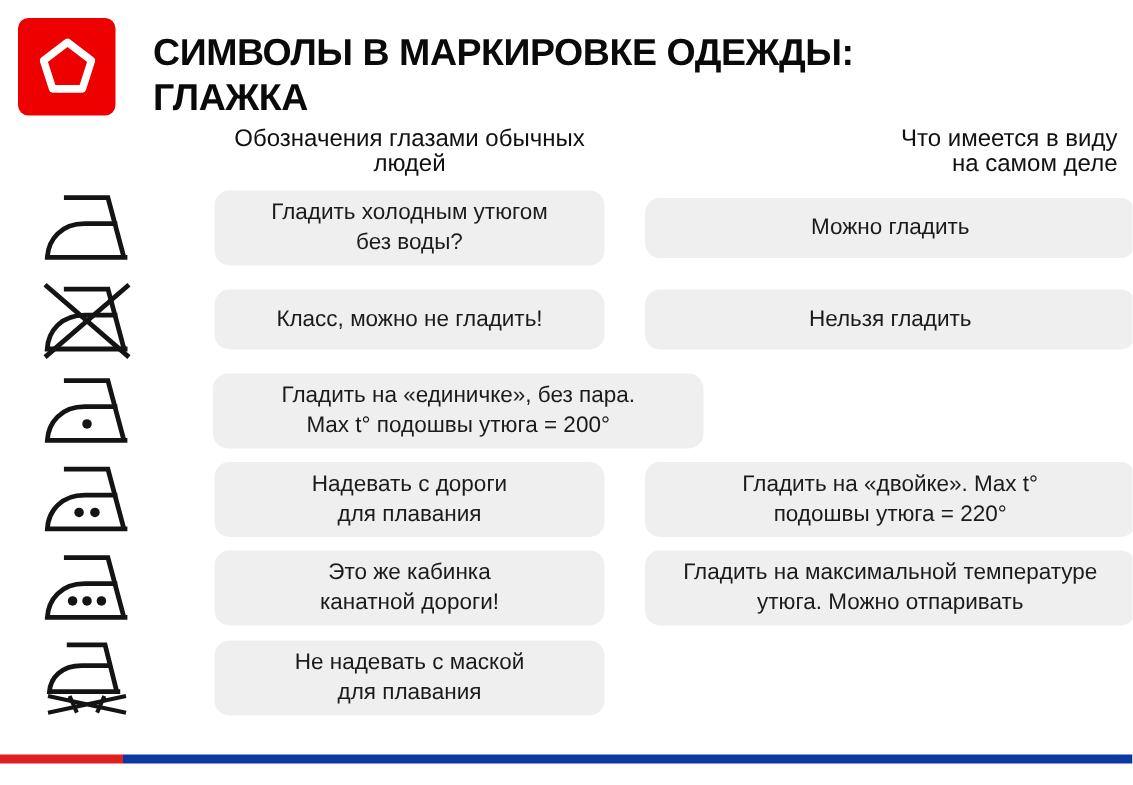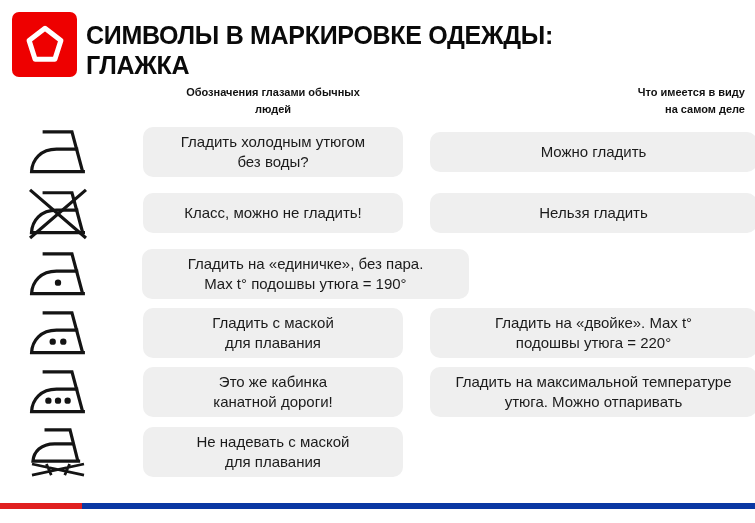--- a/index.html
+++ b/index.html
@@ -11,29 +11,29 @@
   }
   .page{position:absolute;inset:0;}
   
   .header{display:flex;align-items:flex-start;padding:12px 0 0 12px;}
   .logo{
     width:65px;height:65px;border-radius:7px;
     background:var(--logo-red,#ee0000);
     display:flex;align-items:center;justify-content:center;flex:0 0 auto;
   }
   .title{
-    margin-left:9px;margin-top:8px;
+    margin-left:25px;margin-top:8px;
     font-size:25px;line-height:30px;font-weight:700;
     letter-spacing:-0.3px;color:#0a0a0a;white-space:pre-line;
   }
   
   .colheads{display:flex;align-items:flex-start;margin-top:4px;}
   .colheads .spacer{width:143px;flex:0 0 auto;}
   .colhead{
-    font-weight:700;font-size:11px;line-height:17px;text-align:center;
+    font-weight:400;font-size:16px;line-height:17px;text-align:center;
     white-space:pre-line;color:#111;
   }
   .colhead.left{width:260px;flex:0 0 auto;}
   .gap{width:27px;flex:0 0 auto;}
   .colhead.right{width:315px;flex:0 0 auto;text-align:right;}
   
   .rows{display:flex;flex-direction:column;gap:9px;margin-top:9px;}
   .row{display:flex;align-items:center;}
   .icon-cell{width:115px;flex:0 0 auto;display:flex;justify-content:center;align-items:center;}
   .icon-cell svg{display:block;}
@@ -105,33 +105,33 @@
 
     <div class="row">
       <div class="icon-cell">
         <svg width="60" height="50" viewBox="0 0 62 52">
           <path class="stroke" d="M15 5 H45.5 L56.5 46"></path>
           <path class="stroke" d="M59 46.4 H3.5 C4.2 34 13 23 29.5 23 H52"></path>
           <circle class="dot" cx="31" cy="35" r="3.3"></circle>
         </svg>
       </div>
       <div class="card right">Гладить на «единичке», без пара.
-Max t° подошвы утюга = 190°</div>
+Max t° подошвы утюга = 200°</div>
     </div>
 
     <div class="row">
       <div class="icon-cell">
         <svg width="60" height="50" viewBox="0 0 62 52">
           <path class="stroke" d="M15 5 H45.5 L56.5 46"></path>
           <path class="stroke" d="M59 46.4 H3.5 C4.2 34 13 23 29.5 23 H52"></path>
           <circle class="dot" cx="25.5" cy="35" r="3.3"></circle>
           <circle class="dot" cx="36.5" cy="35" r="3.3"></circle>
         </svg>
       </div>
-      <div class="card left">Гладить с маской
+      <div class="card left">Надевать с дороги
 для плавания</div>
       <div class="card right">Гладить на «двойке». Max t°
 подошвы утюга = 220°</div>
     </div>
 
     <div class="row">
       <div class="icon-cell">
         <svg width="60" height="50" viewBox="0 0 62 52">
           <path class="stroke" d="M15 5 H45.5 L56.5 46"></path>
           <path class="stroke" d="M59 46.4 H3.5 C4.2 34 13 23 29.5 23 H52"></path>

